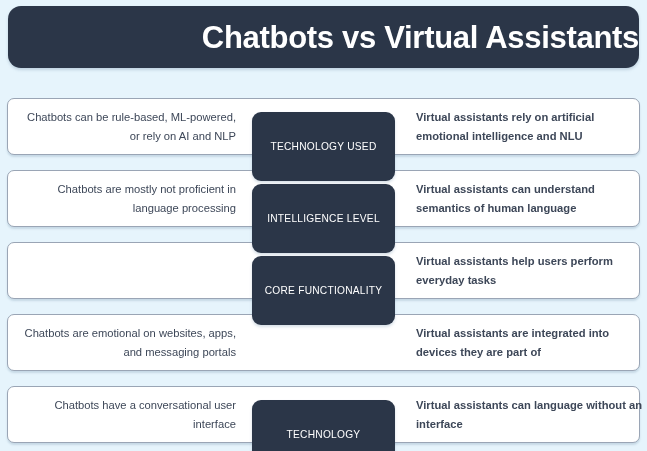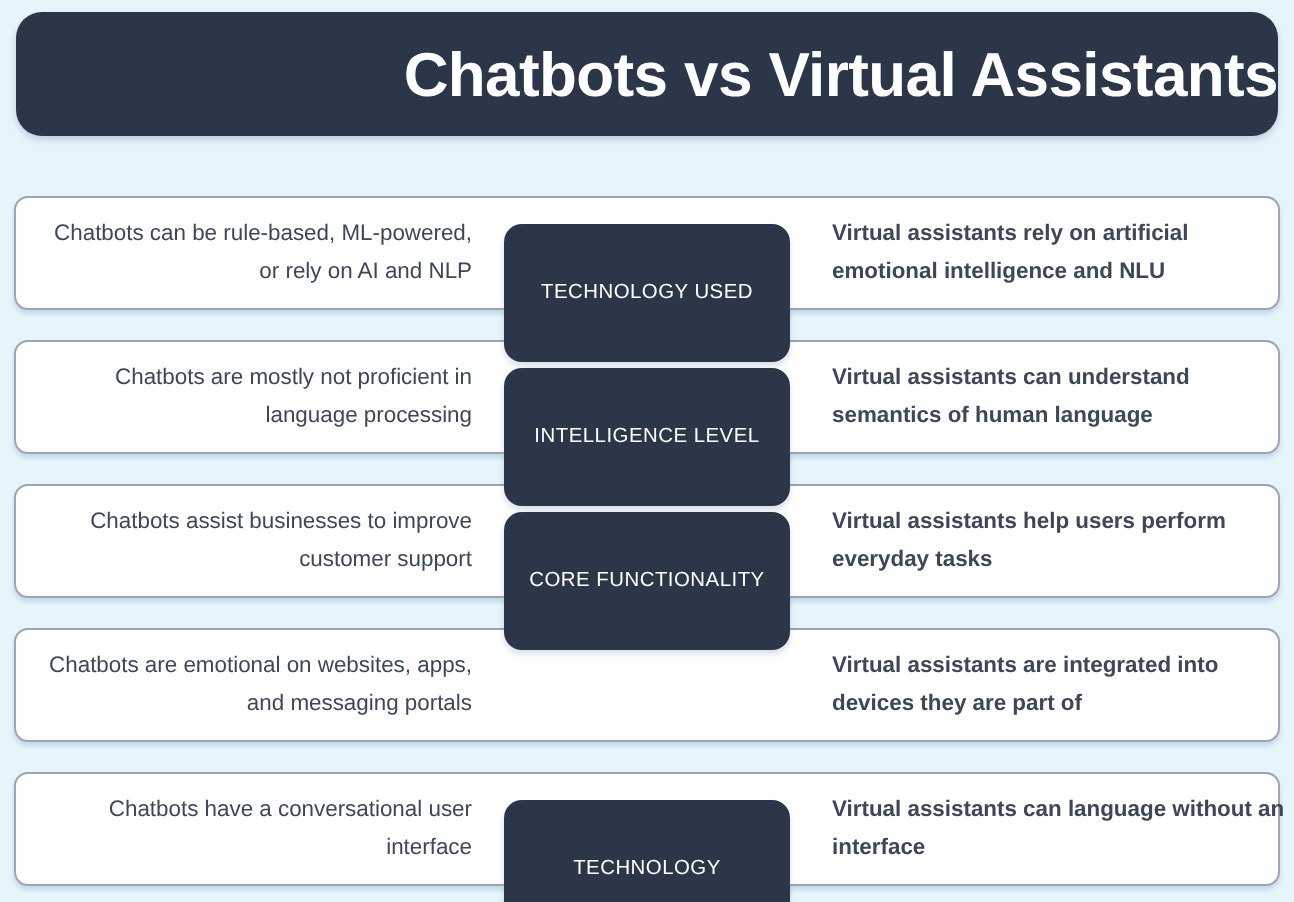--- a/index.html
+++ b/index.html
@@ -154,23 +154,20 @@
           <div class="cell-text">Virtual assistants can understand semantics of human language</div>
         </div>
       </div>
       <div class="center-block">
         <div class="center-label">INTELLIGENCE LEVEL</div>
       </div>
     </div>
 
     <div class="row">
       <div class="card">
-        <div class="cell cell-left">
-          <div class="cell-text">Chatbots assist businesses to improve customer support</div>
-        </div>
         <div class="cell cell-right">
           <div class="cell-text">Virtual assistants help users perform everyday tasks</div>
         </div>
       </div>
       <div class="center-block">
         <div class="center-label">CORE FUNCTIONALITY</div>
       </div>
     </div>
 
     <div class="row">

